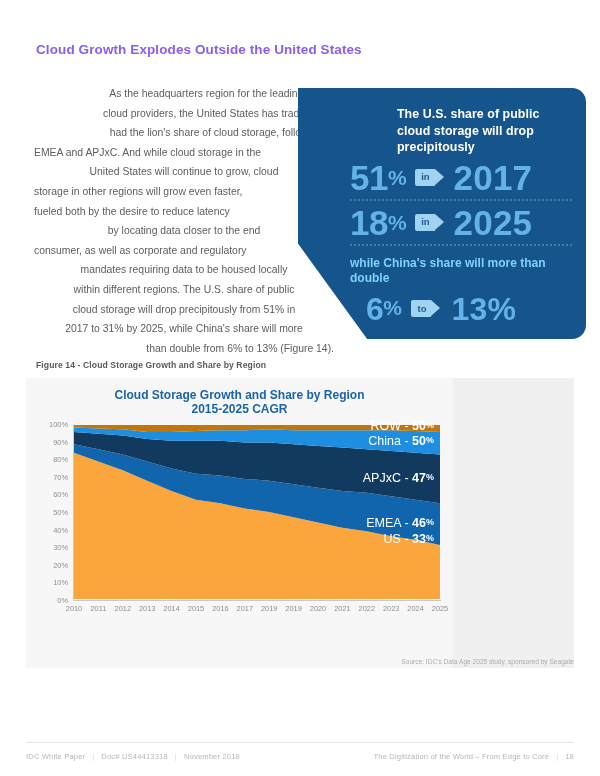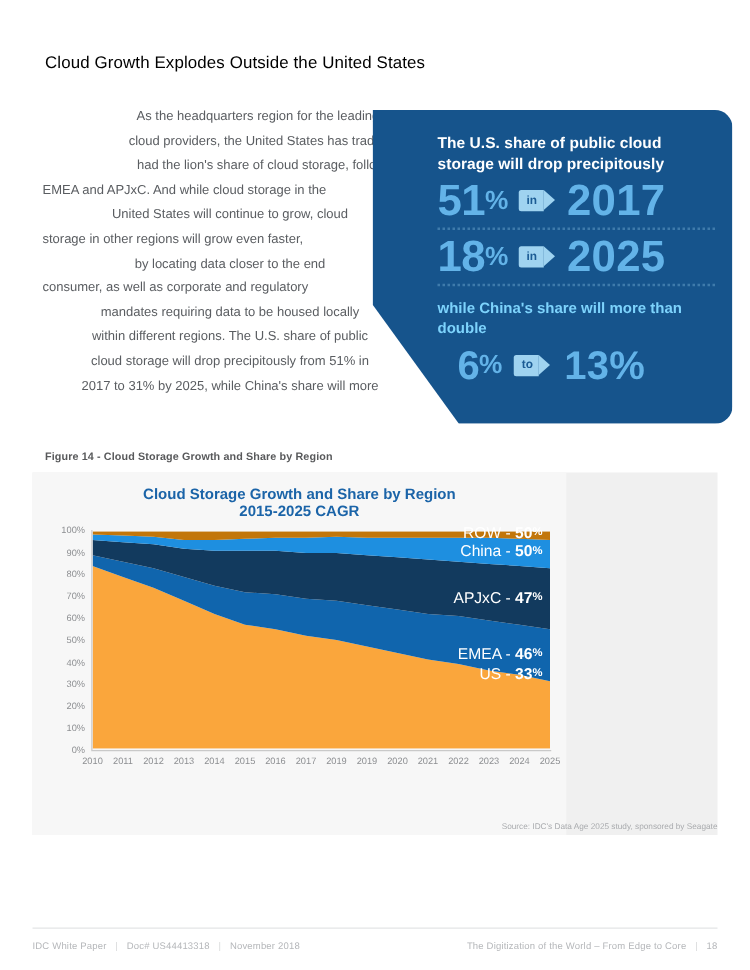--- a/index.html
+++ b/index.html
@@ -7,22 +7,22 @@
     width: 600px; height: 776px;
     background: #ffffff;
     font-family: "Liberation Sans", sans-serif;
     overflow: hidden;
   }
   .page { position: relative; width: 600px; height: 776px; background:#fff; }
 
   
   .section-title {
     position: absolute; left: 36px; top: 42px;
-    font-size: 13.5px; font-weight: normal; letter-spacing: .1px;
-    color: #000000;
+    font-size: 13.5px; font-weight: bold; letter-spacing: .1px;
+    color: #8b5cf6;
   }
 
   
   .body-copy {
     position: absolute; left: 34px; top: 84px; width: 300px;
     font-size: 10.4px; line-height: 19.6px; color: #5a5d61;
     text-align: right;
   }
   .body-copy .ln { display:block; white-space: nowrap; }
   .body-copy .ln.c { text-align:center; }
@@ -35,20 +35,21 @@
     width: 288px; height: 251px;
     background: #16548c;
     border-radius: 0 14px 14px 14px;
     -webkit-clip-path: polygon(0% 0%, 100% 0%, 100% 100%, 24% 100%, 0% 62%);
     clip-path: polygon(0% 0%, 100% 0%, 100% 100%, 24% 100%, 0% 62%);
   }
   .callout-inner { position:absolute; left:52px; top:18px; right:14px; }
   .callout-head {
     font-size: 12.4px; font-weight: bold; color: #ffffff; line-height: 16.5px;
     letter-spacing:.05px;
+    margin-left:47px;
   }
   .stat-row {
     display:flex; align-items:center; gap:9px; margin-top: 4px;
     color: #63b3e8; font-weight: bold; line-height: 1;
   }
   .stat-pct { font-size: 35px; letter-spacing:-.5px; }
   .stat-pct .sm { font-size: 21px; vertical-align: 5px; }
   .stat-tag {
     position: relative; background:#9fd3f0; color:#1b5b94;
     font-size: 9.5px; font-weight: bold; line-height:1;
@@ -153,26 +154,28 @@
 
   <div class="section-title">Cloud Growth Explodes Outside the United States</div>
 
   <div class="body-copy">
     <span class="ln r">As the headquarters region for the leading global</span>
     <span class="ln r">cloud providers, the United States has traditionally</span>
     <span class="ln r">had the lion's share of cloud storage, followed by</span>
     <span class="ln l">EMEA and APJxC. And while cloud storage in the</span>
     <span class="ln c">United States will continue to grow, cloud</span>
     <span class="ln l">storage in other regions will grow even faster,</span>
+    <span class="ln l">fueled both by the desire to reduce latency</span>
     <span class="ln c">by locating data closer to the end</span>
     <span class="ln l">consumer, as well as corporate and regulatory</span>
     <span class="ln c">mandates requiring data to be housed locally</span>
     <span class="ln c">within different regions. The U.S. share of public</span>
     <span class="ln c">cloud storage will drop precipitously from 51% in</span>
     <span class="ln c">2017 to 31% by 2025, while China's share will more</span>
+    <span class="ln r">than double from 6% to 13% (Figure 14).</span>
   </div>
 
   <div class="callout">
     <div class="callout-inner">
       <div class="callout-head">The U.S. share of public cloud storage will drop precipitously</div>
 
       <div class="stat-row">
         <span class="stat-pct"><span>51</span><span class="sm">%</span></span>
         <span class="stat-tag">in</span>
         <span class="stat-year">2017</span>

